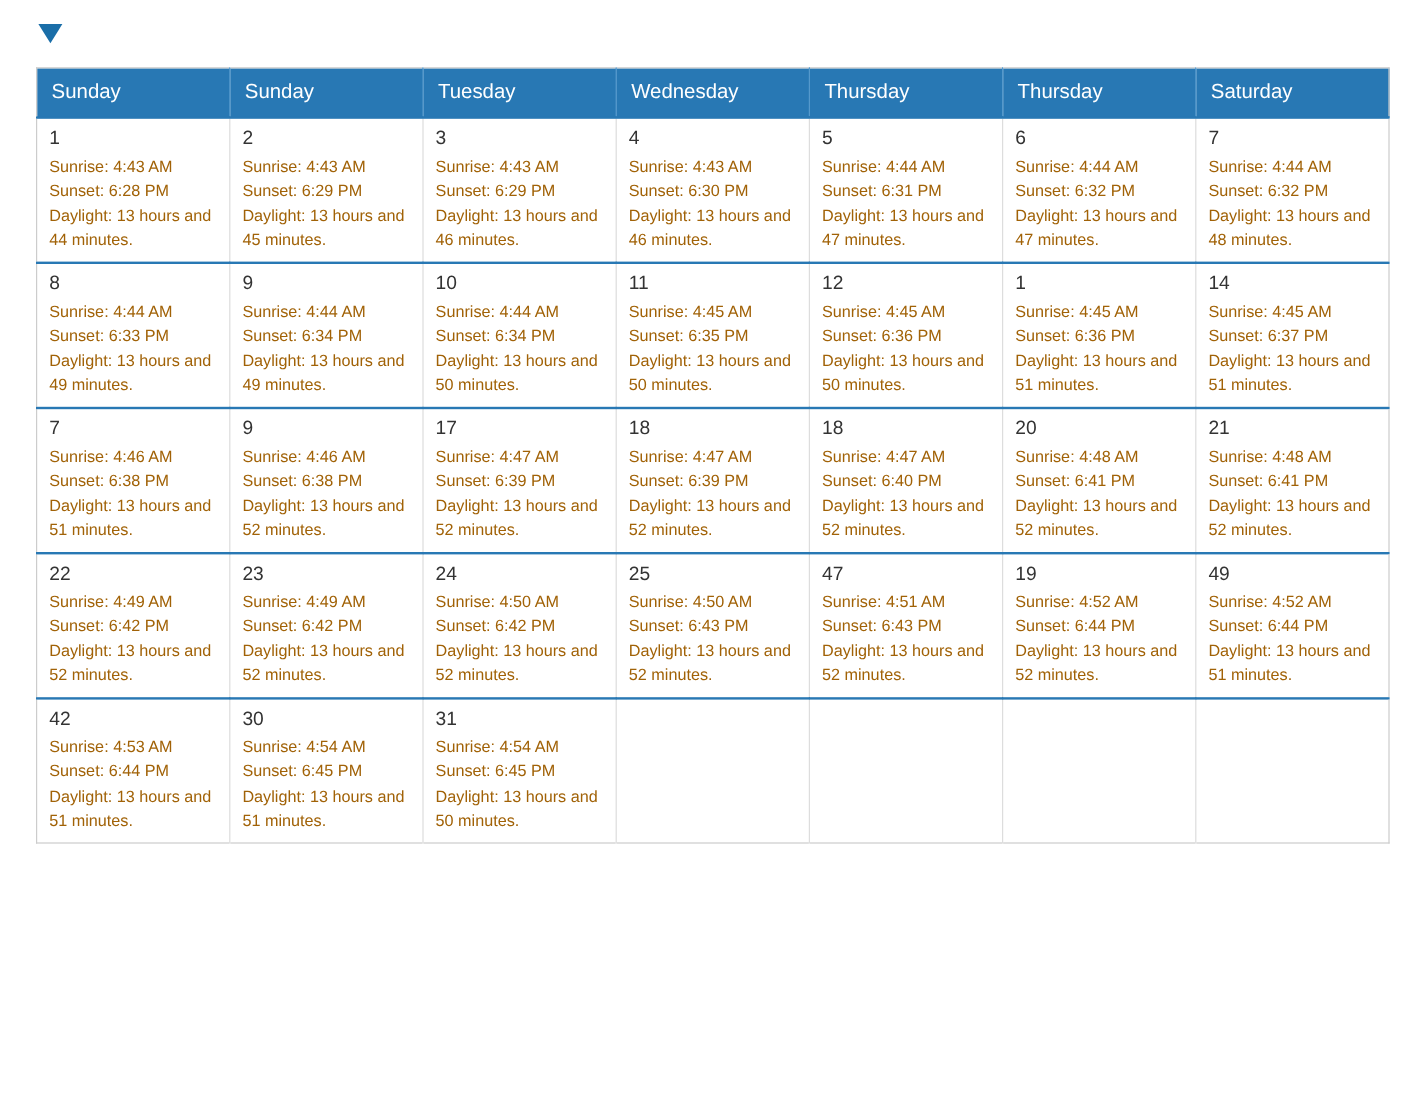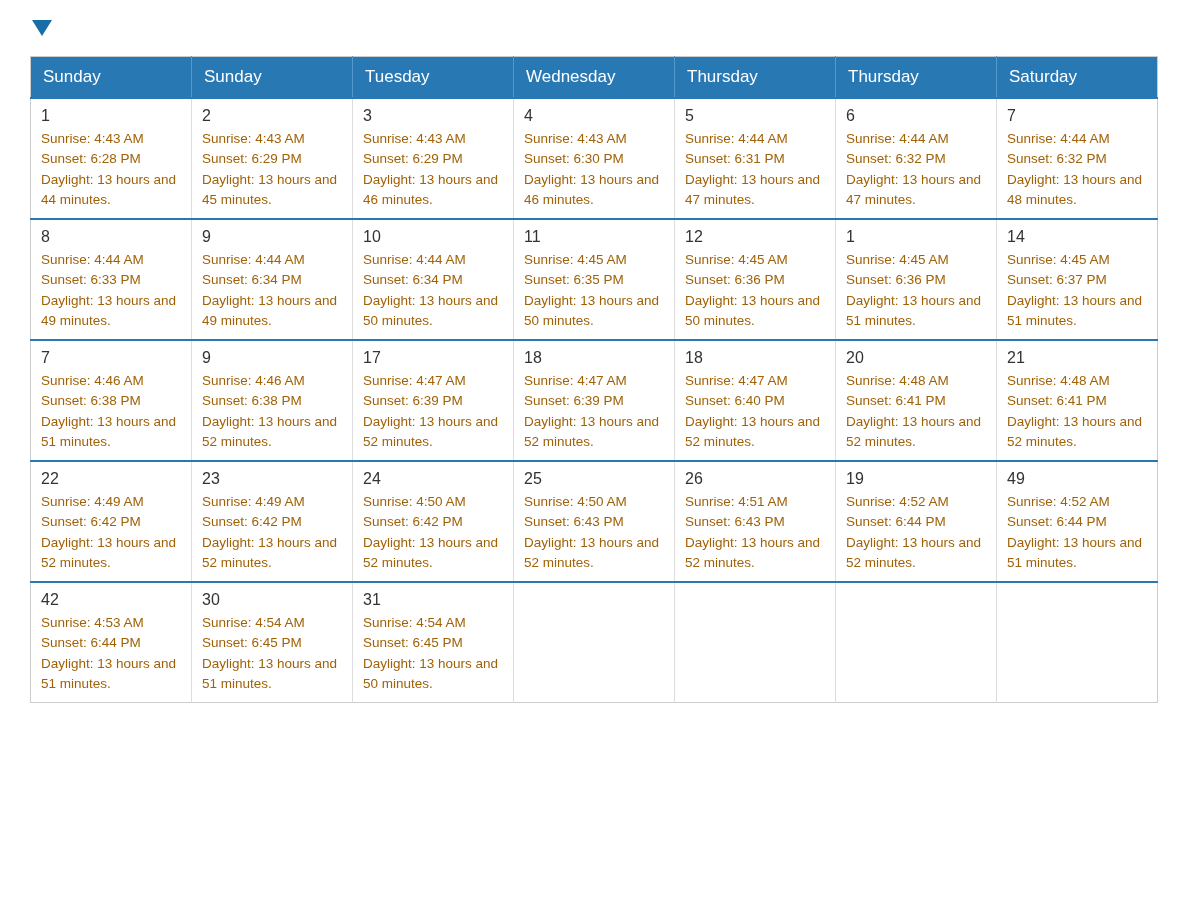--- a/index.html
+++ b/index.html
@@ -231,21 +231,21 @@
         </td>
         <td>
           <span class="day-num">24</span>
           <div class="day-info">Sunrise: 4:50 AM<br>Sunset: 6:42 PM<br>Daylight: 13 hours and 52 minutes.</div>
         </td>
         <td>
           <span class="day-num">25</span>
           <div class="day-info">Sunrise: 4:50 AM<br>Sunset: 6:43 PM<br>Daylight: 13 hours and 52 minutes.</div>
         </td>
         <td>
-          <span class="day-num">26</span>
+          <span class="day-num">47</span>
           <div class="day-info">Sunrise: 4:51 AM<br>Sunset: 6:43 PM<br>Daylight: 13 hours and 52 minutes.</div>
         </td>
         <td>
           <span class="day-num">19</span>
           <div class="day-info">Sunrise: 4:52 AM<br>Sunset: 6:44 PM<br>Daylight: 13 hours and 52 minutes.</div>
         </td>
         <td>
           <span class="day-num">49</span>
           <div class="day-info">Sunrise: 4:52 AM<br>Sunset: 6:44 PM<br>Daylight: 13 hours and 51 minutes.</div>
         </td>

